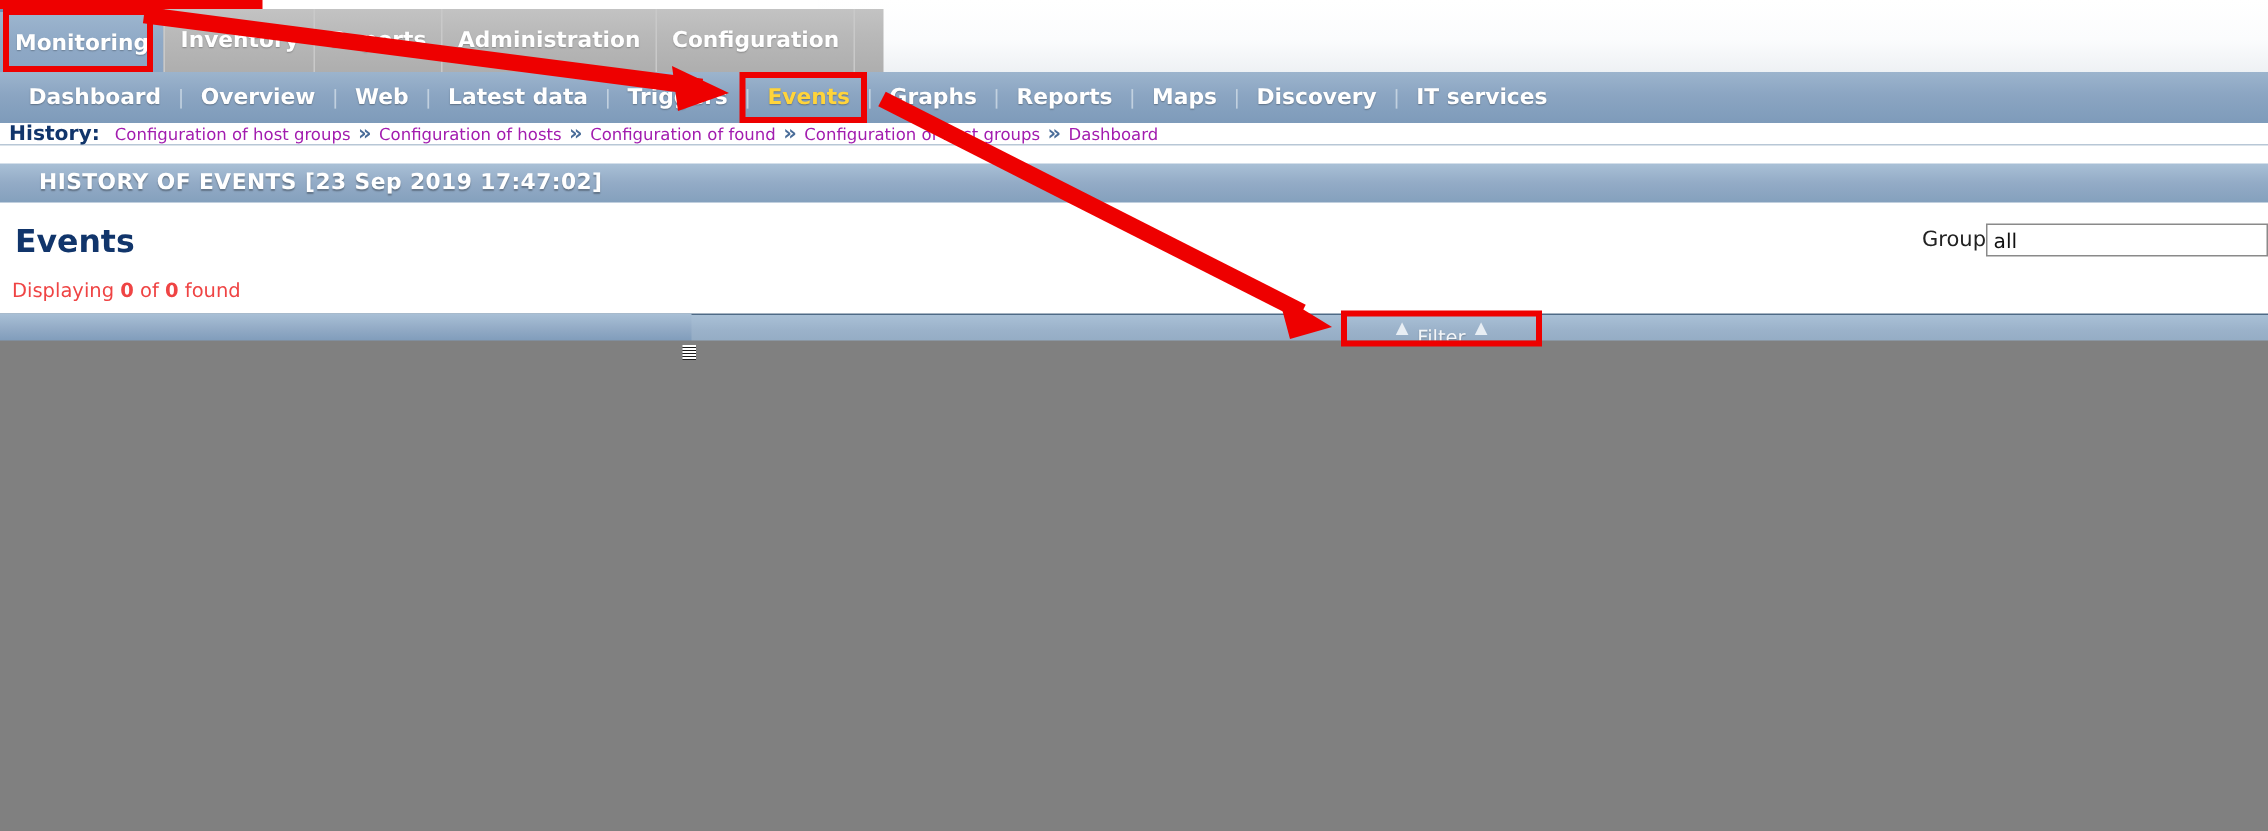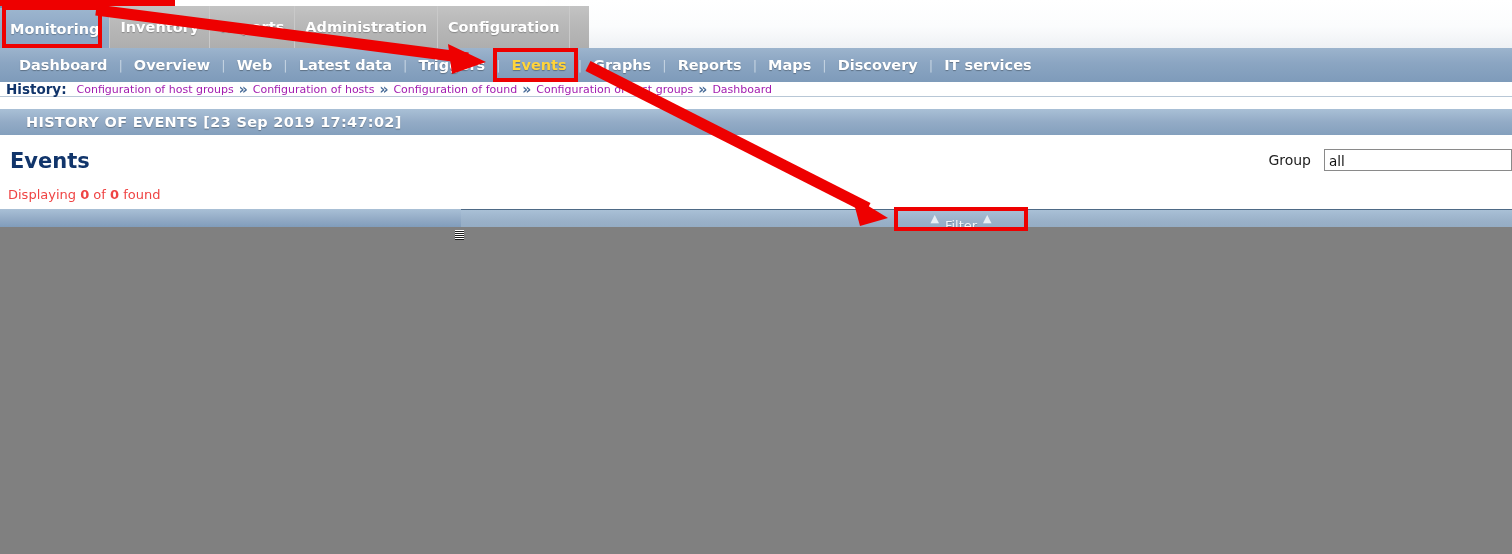--- a/index.html
+++ b/index.html
@@ -160,21 +160,21 @@
 
   #group-control {
     position: absolute;
     right: 0px; top: 12px;
     display: flex;
     align-items: center;
   }
   #group-label {
     color: #222222;
     font-size: 14px;
-    margin-right: 13px;
+    margin-right: 0;
   }
   #group-select {
     width: 188px;
     height: 22px;
     border: 1px solid #8a8a8a;
     background: #ffffff;
     color: #111111;
     font-size: 13.5px;
     font-family: "DejaVu Sans", sans-serif;
     padding-left: 4px;

